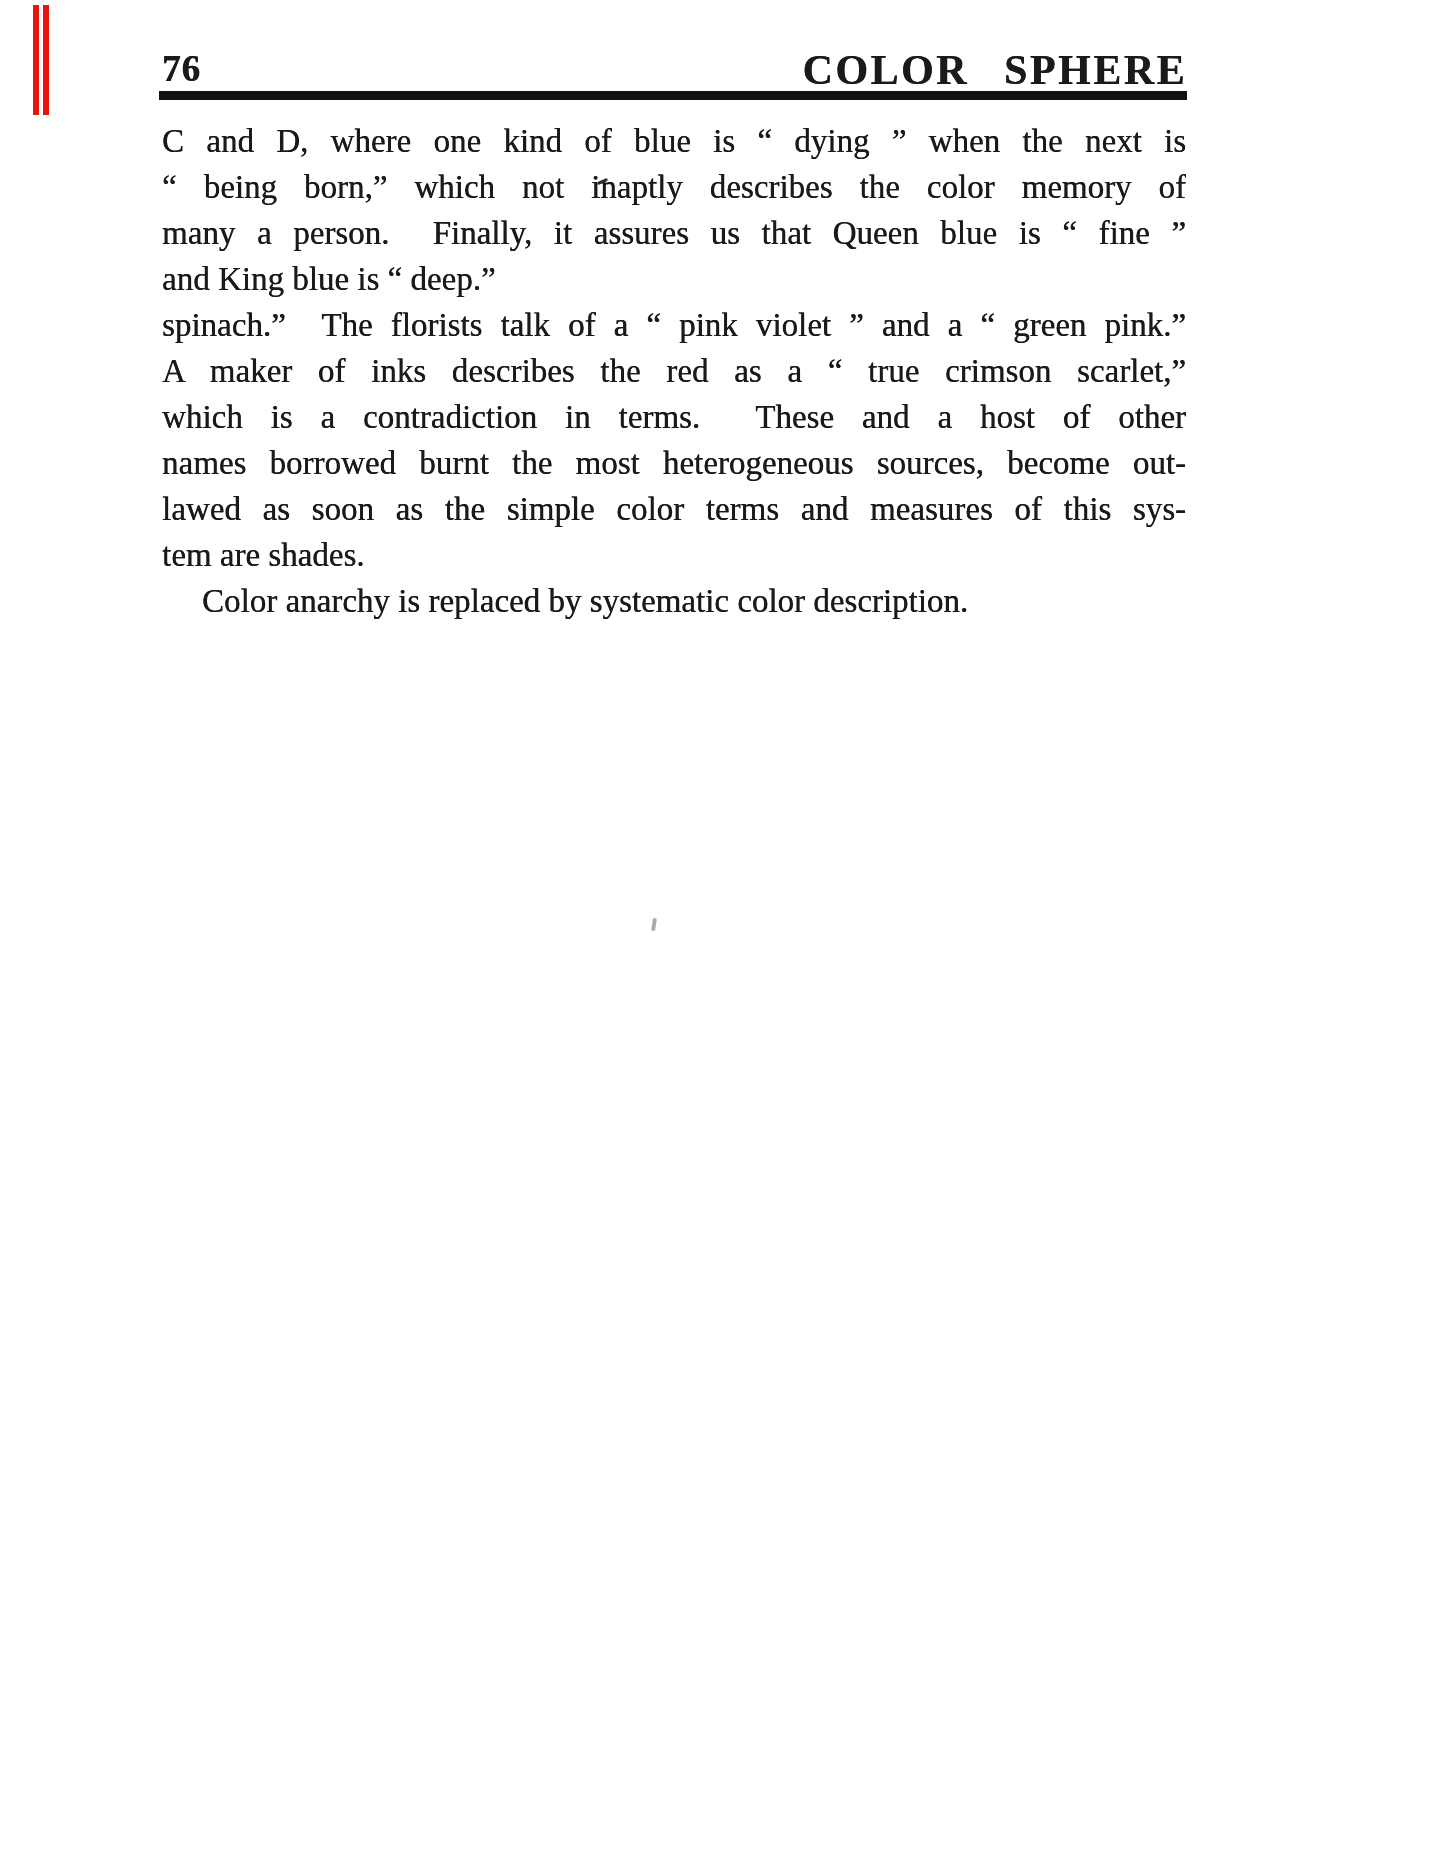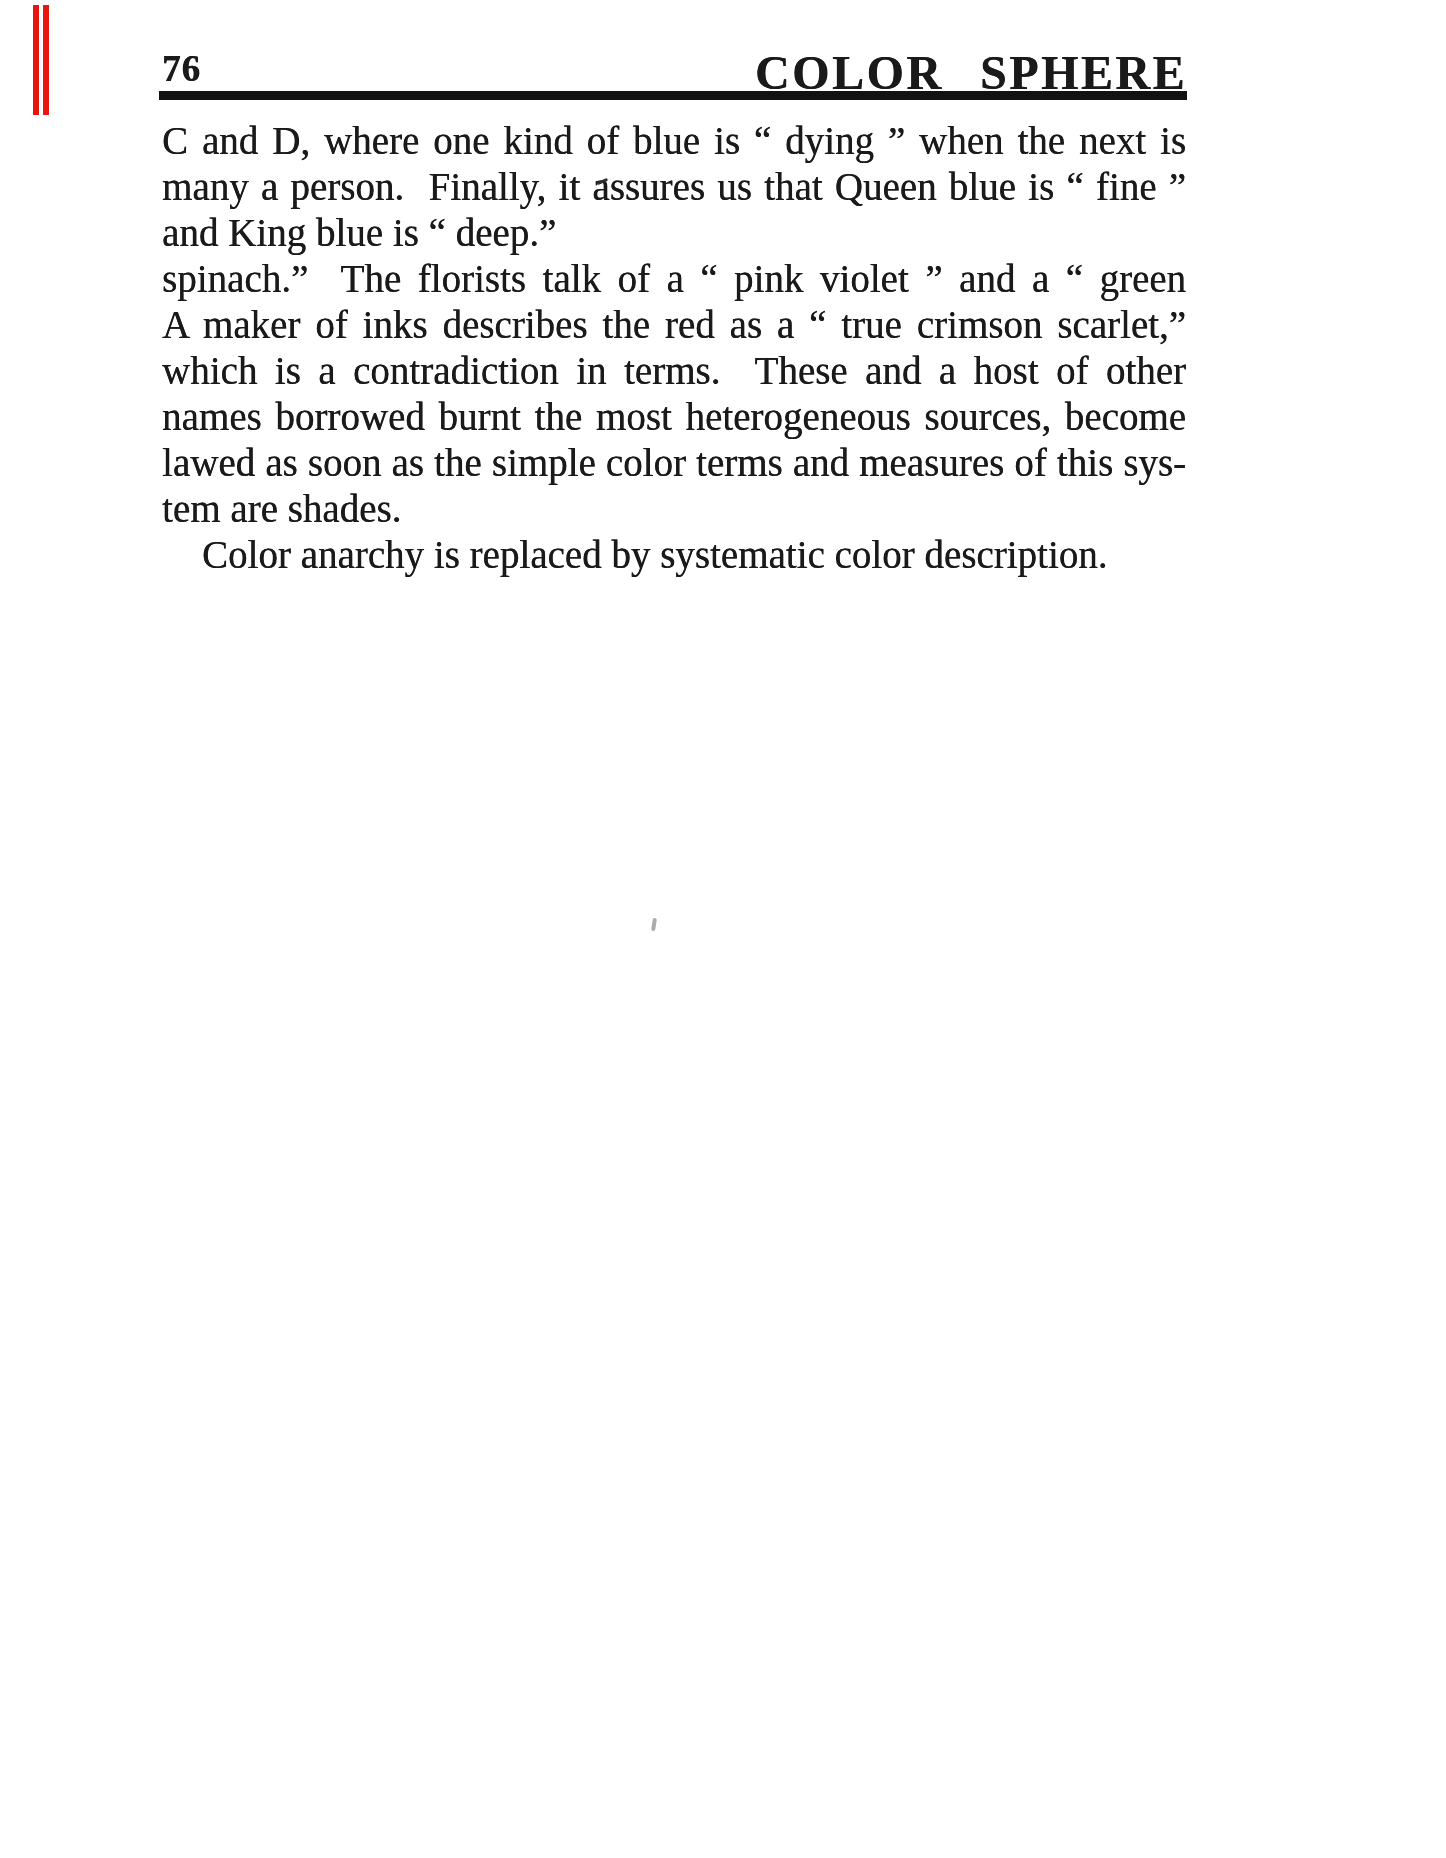--- a/index.html
+++ b/index.html
@@ -12,32 +12,32 @@
     color:#1a1a1a;
   }
   .page-number{
     position:absolute;left:162px;top:50px;
     font-size:37px;line-height:1;font-weight:bold;
     letter-spacing:1px;
     text-shadow:0.4px 0 0 currentColor;
   }
   .running-title{
     position:absolute;right:259px;top:49px;
-    font-size:48px;line-height:1;font-weight:bold;
+    font-size:42px;line-height:1;font-weight:bold;
     letter-spacing:2.5px;word-spacing:22px;
     text-shadow:0.4px 0 0 currentColor;
   }
   .header-rule{
     position:absolute;left:159px;top:91px;
     width:1028px;height:9px;
     background:#121212;
   }
   .text-body{
     position:absolute;left:162px;top:118px;width:1024px;
-    font-size:39px;
+    font-size:33px;
     text-shadow:0.35px 0 0 currentColor;
   }
   .line{
     height:46px;line-height:46px;
     white-space:pre-wrap;
     text-align:justify;
     text-align-last:justify;
     overflow:hidden;
   }
   .line.para-end{text-align-last:left;}
@@ -70,20 +70,21 @@
   <span class="red-mark bar-2" style="background: rgb(232, 20, 16);"></span>
 
   <div class="page-number">76</div>
 
   <div class="running-title">COLOR SPHERE</div>
 
   <div class="header-rule"></div>
 
   <div class="text-body">
       <div class="line">C and D, where one kind of blue is “ dying ” when the next is</div>
+      <div class="line">“ being born,” which not inaptly describes the color memory of</div>
       <div class="line">many a person.  Finally, it assures us that Queen blue is “ fine ”</div>
       <div class="line para-end">and King blue is “ deep.”</div>
       <div class="line">spinach.”  The florists talk of a “ pink violet ” and a “ green pink.”</div>
       <div class="line">A maker of inks describes the red as a “ true crimson scarlet,”</div>
       <div class="line">which is a contradiction in terms.  These and a host of other</div>
       <div class="line">names borrowed burnt the most heterogeneous sources, become out-</div>
       <div class="line">lawed as soon as the simple color terms and measures of this sys-</div>
       <div class="line para-end">tem are shades.</div>
       <div class="line para-end indent">Color anarchy is replaced by systematic color description.</div>
     </div>

